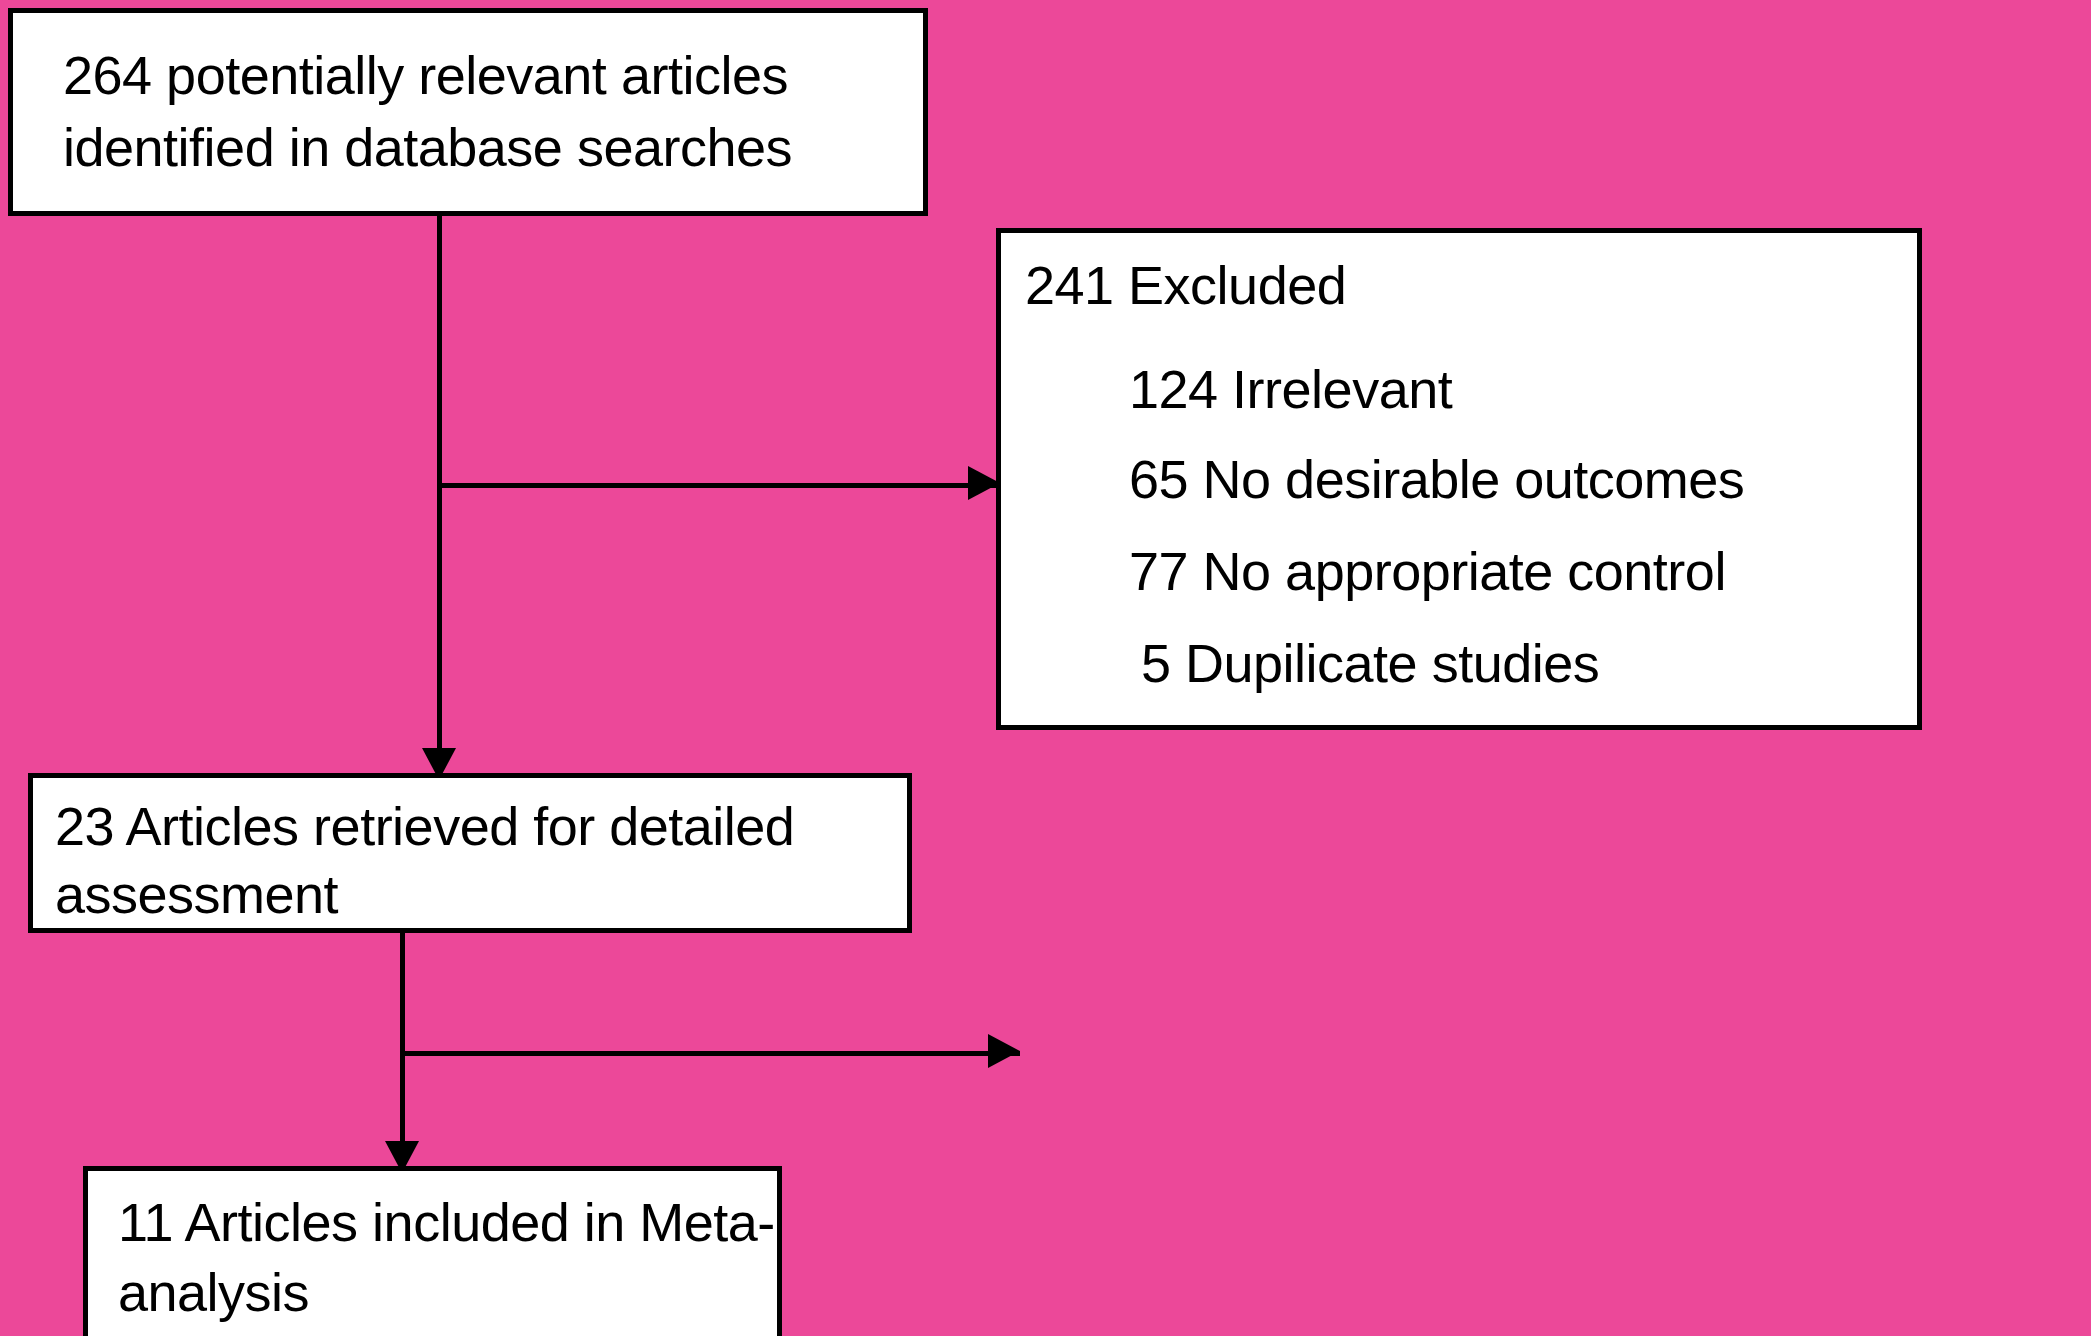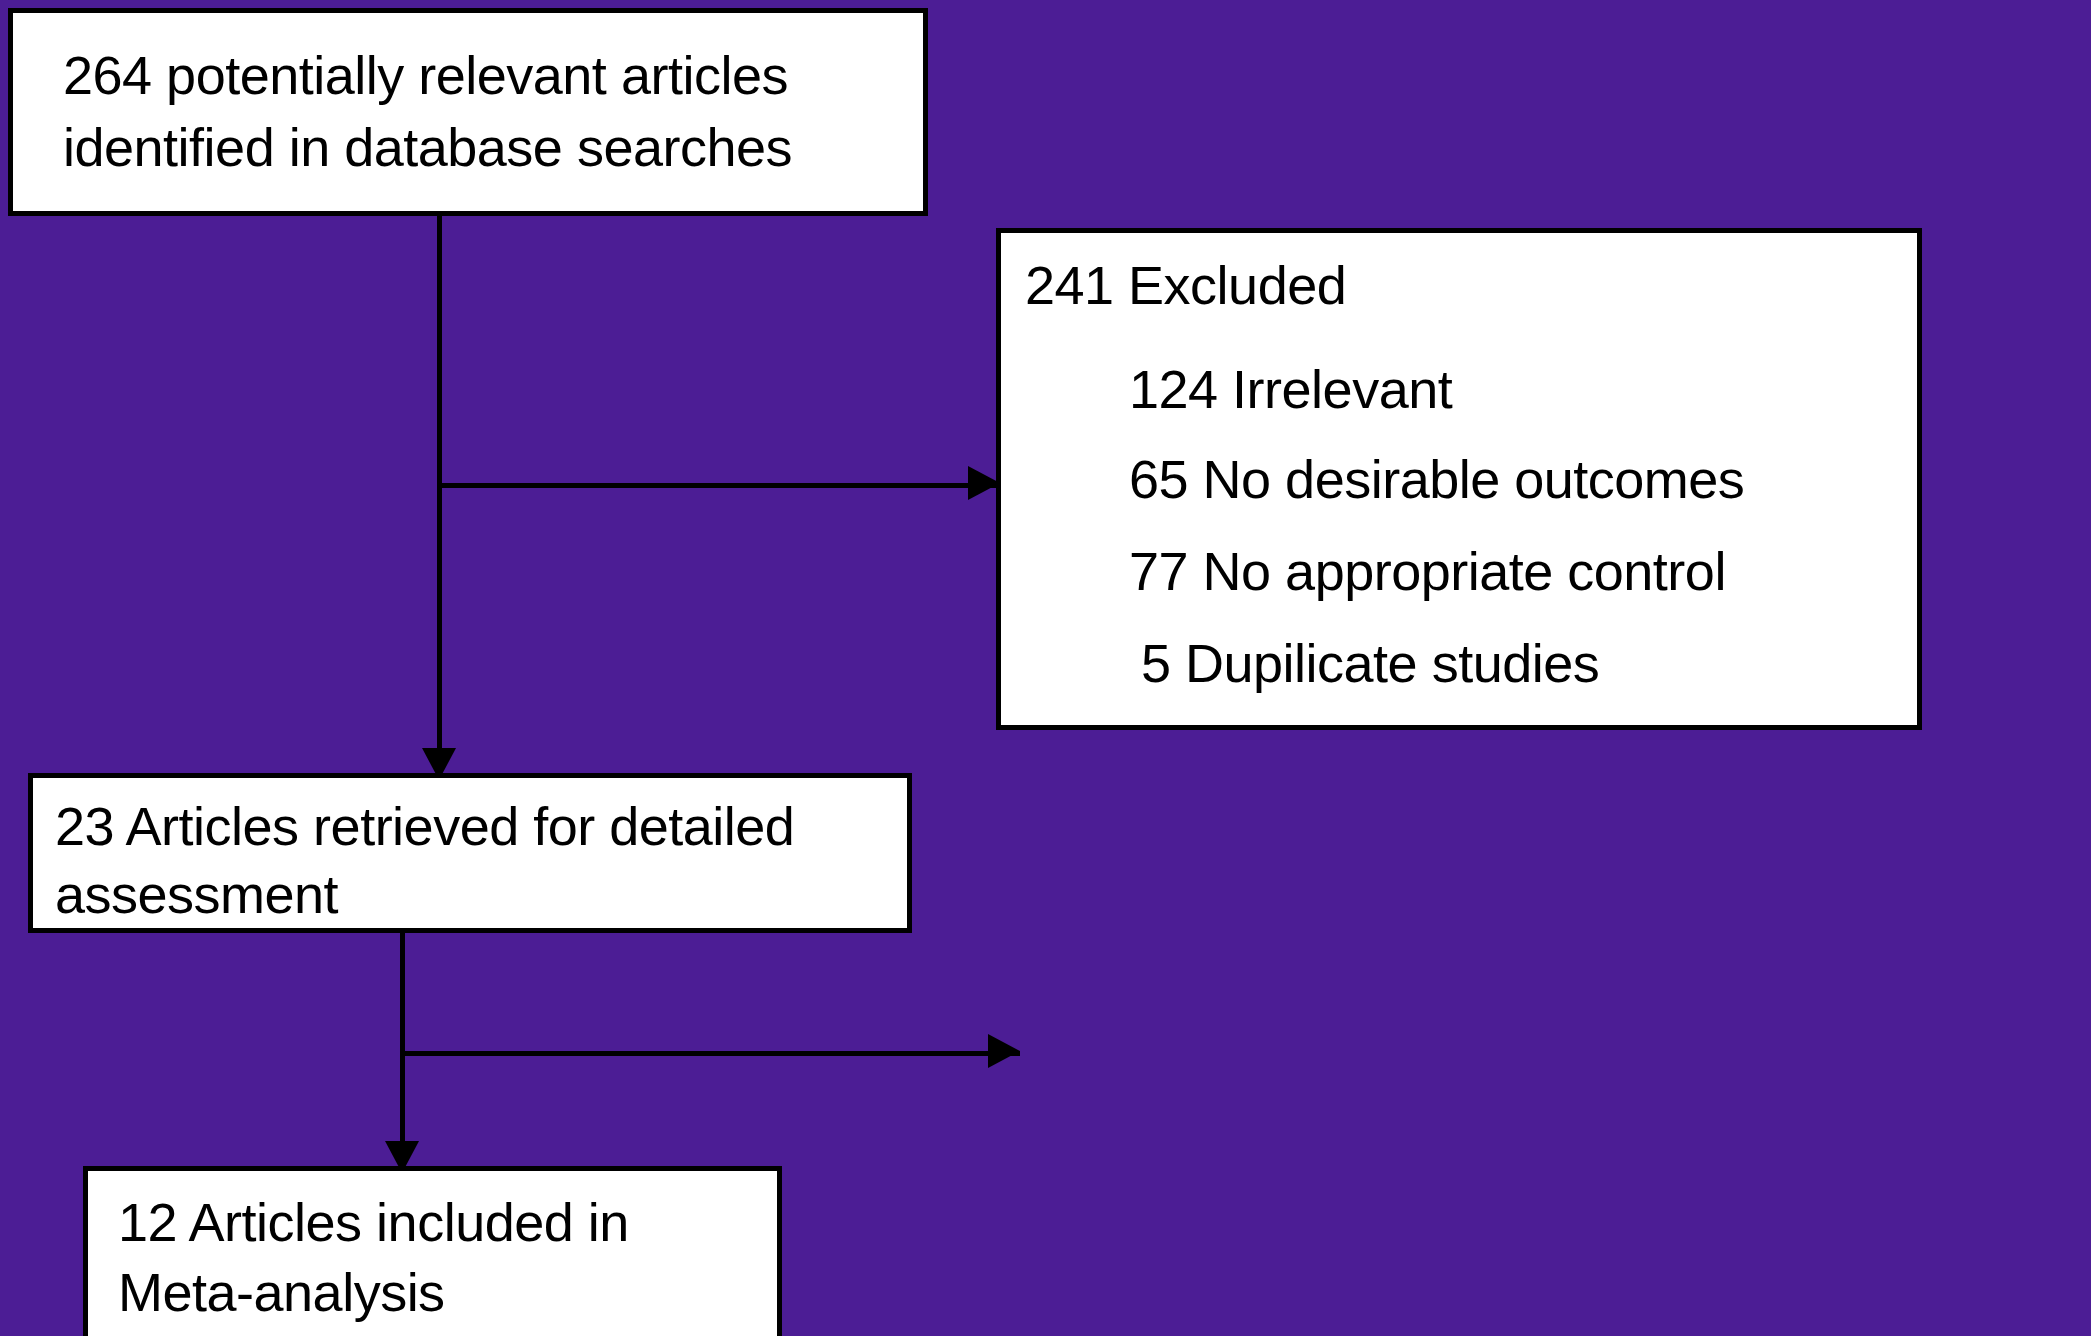--- a/index.html
+++ b/index.html
@@ -7,21 +7,21 @@
     padding: 0;
     background: #ffffff;
   }
   body {
     font-family: "Liberation Sans", sans-serif;
   }
   #flow-root {
     position: relative;
     width: 2091px;
     height: 1336px;
-    background: #4c1d95;
+    background: #ec4899;
     overflow: hidden;
   }
   .flow-box {
     position: absolute;
     box-sizing: border-box;
     border: 5px solid #000000;
     background: #ffffff;
     color: #000000;
   }
   .box-text {
@@ -184,16 +184,16 @@
   </div>
 
   <div class="conn conn-v" id="conn-v-lower"></div>
   <div class="arrowhead arrow-down" id="arrow-to-included"></div>
 
   <div class="conn conn-h" id="conn-h-excl2"></div>
   <div class="arrowhead arrow-right" id="arrow-to-excl2"></div>
 
 
   <div class="flow-box" id="box-included">
-    <div class="box-text">12 Articles included in Meta-analysis</div>
+    <div class="box-text">11 Articles included in Meta-analysis</div>
   </div>
 
 </div>
 
 </body></html>

